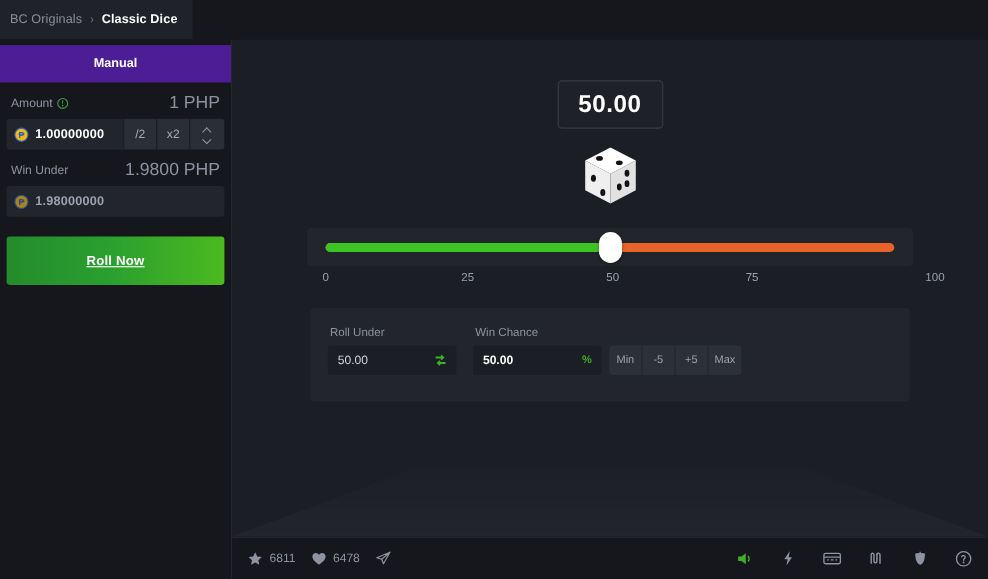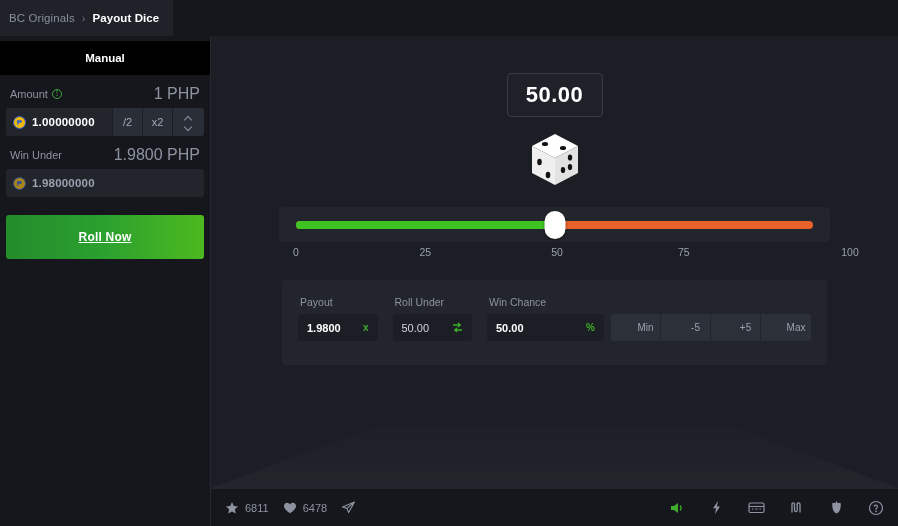--- a/index.html
+++ b/index.html
@@ -48,21 +48,21 @@
   .mode-tabs {
     display: flex; height: 34px; margin: 5px 0 0 0;
     background: #15171c;
   }
   .mode-tab {
     flex: 1; display: flex; align-items: center; justify-content: center;
     font-size: 11.5px; color: #7e8493; cursor: pointer;
     height: 34px;
   }
   .mode-tab.active {
-    background: #000000; color: #ffffff; font-weight: 700;
+    background: #4c1d95; color: #ffffff; font-weight: 700;
   }
 
   .field-head {
     display: flex; justify-content: space-between; align-items: center;
     padding: 10px 10px 5px 10px;
   }
   .field-label {
     font-size: 11px; color: #8d93a1; display: flex; align-items: center; gap: 4px;
   }
   .info-i {
@@ -217,21 +217,20 @@
   .stat-w-chance { width: 117px; }
   .chance-wrap { display: flex; align-items: flex-end; }
   .quick {
     display: flex; height: 27px; margin-left: 7px;
     border-radius: 3px; overflow: hidden; background: #2c3039;
   }
   .quick div {
     width: 30px; display: flex; align-items: center; justify-content: center;
     font-size: 10px; color: #9ba1ae; cursor: pointer;
     border-right: 1px solid #22252c;
-    margin-left: 20px;
   }
   .quick div:last-child { border-right: none; }
 
   
   .bottom-bar {
     height: 38px; flex: 0 0 38px;
     background: #15171c; border-top: 1px solid #24272e;
     display: flex; align-items: center; justify-content: space-between;
     padding: 0 14px;
   }
@@ -244,21 +243,21 @@
 </style>
 </head>
 <body>
 
 <div class="app">
 
   <div class="breadcrumb-bar">
     <div class="breadcrumb">
       <span class="bc-root">BC Originals</span>
       <span class="bc-sep">›</span>
-      <span class="bc-cur">Payout Dice</span>
+      <span class="bc-cur">Classic Dice</span>
     </div>
   </div>
 
   <div class="body">
 
     <div class="sidebar">
 
       <div class="mode-tabs">
         <div class="mode-tab active">Manual</div>
       </div>
@@ -334,27 +333,20 @@
 
         <div class="ticks" id="sl-ticks">
             <span class="tick" style="left: 17px;">0</span>
             <span class="tick" style="left: 146.25px;">25</span>
             <span class="tick" style="left: 278px;">50</span>
             <span class="tick" style="left: 404.75px;">75</span>
             <span class="tick" style="left: 550px; margin-left: 21px;">100</span>
           </div>
 
         <div class="stats">
-          <div class="stat stat-w-payout">
-            <span class="stat-label">Payout</span>
-            <div class="stat-field">
-              <span class="stat-val">1.9800</span>
-              <span class="suffix">x</span>
-            </div>
-          </div>
 
           <div class="stat stat-w-roll">
             <span class="stat-label">Roll Under</span>
             <div class="stat-field">
               <span class="stat-val dim">50.00</span>
               <span class="sw">
                 <svg width="11" height="11" viewBox="0 0 11 11">
                   <path d="M1 3 H8 M6 1 L8 3 L6 5" stroke="#3fae2a" stroke-width="1.6" fill="none"></path>
                   <path d="M10 8 H3 M5 6 L3 8 L5 10" stroke="#3fae2a" stroke-width="1.6" fill="none"></path>
                 </svg>

